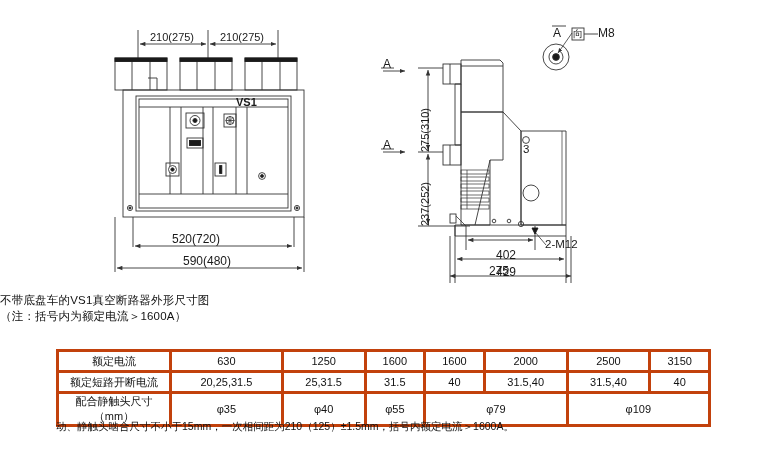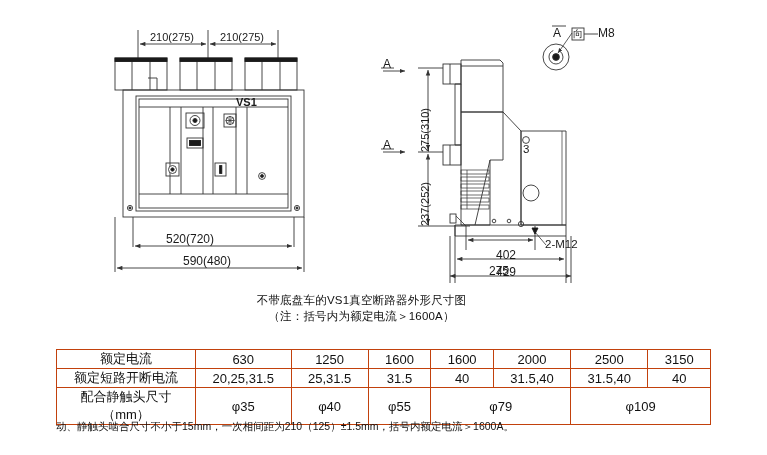--- a/index.html
+++ b/index.html
@@ -6,28 +6,28 @@
   body{
     width:767px;height:455px;position:relative;overflow:hidden;
     font-family:"Liberation Sans","DejaVu Sans",sans-serif;
     color:#1a1a1a;
   }
   .dwg{position:absolute;left:0;top:0;width:767px;height:455px;}
   .lbl{position:absolute;font-size:11px;color:#1a1a1a;white-space:nowrap;line-height:1;}
   .lbl.vert{transform:rotate(-90deg);transform-origin:left top;}
 
   
-  #caption{position:absolute;left:0;top:292px;width:635px;text-align:center;margin-left:44px;}
+  #caption{position:absolute;left:0;top:292px;width:635px;text-align:left;}
   #caption div{font-size:11.5px;line-height:16px;color:#111;letter-spacing:.2px;}
 
   
   #spec-table{position:absolute;left:56px;top:349px;width:655px;border-collapse:collapse;}
   #spec-table td{
-    border:1px solid #c2410c;font-size:13px;text-align:center;
-    height:18px;padding:0 16px;color:#111;
+    border:3px solid #c2410c;font-size:11px;text-align:center;
+    height:18px;padding:0 2px;color:#111;
   }
   #spec-table td.rowhead{width:106px;text-align:center;}
   
   #footnote{position:absolute;left:56px;top:420px;font-size:10.5px;color:#111;white-space:nowrap;}
 </style>
 </head>
 <body>
 
 <svg class="dwg" viewBox="0 0 767 455">
   <defs>
@@ -211,21 +211,21 @@
   <g stroke="#333" stroke-width="0.9">
     <line x1="381" y1="68" x2="394" y2="68"></line>
     <line x1="381" y1="149" x2="394" y2="149"></line>
     <line x1="552" y1="26" x2="566" y2="26"></line>
   </g>
 </svg>
 
 <div class="lbl" style="left:150px;top:32px;">210(275)</div>
 <div class="lbl" style="left:220px;top:32px;">210(275)</div>
 <div class="lbl" style="left:236px;top:97px;font-size:11px;font-weight:600;text-align:right;">VS1</div>
-<div class="lbl" style="left:166px;top:233px;font-size:12px;">520(720)</div>
+<div class="lbl" style="left:172px;top:233px;font-size:12px;">520(720)</div>
 <div class="lbl" style="left:183px;top:255px;font-size:12px;">590(480)</div>
 
 <div class="lbl" style="left:383px;top:58px;font-size:12px;">A</div>
 <div class="lbl" style="left:383px;top:139px;font-size:12px;">A</div>
 
 <div class="lbl vert" style="left:420px;top:152px;">275(310)</div>
 <div class="lbl vert" style="left:420px;top:226px;">237(252)</div>
 
 <div class="lbl" style="left:489px;top:231px;font-size:12px;margin-top:34px;">275</div>
 <div class="lbl" style="left:496px;top:249px;font-size:12px;">402</div>

